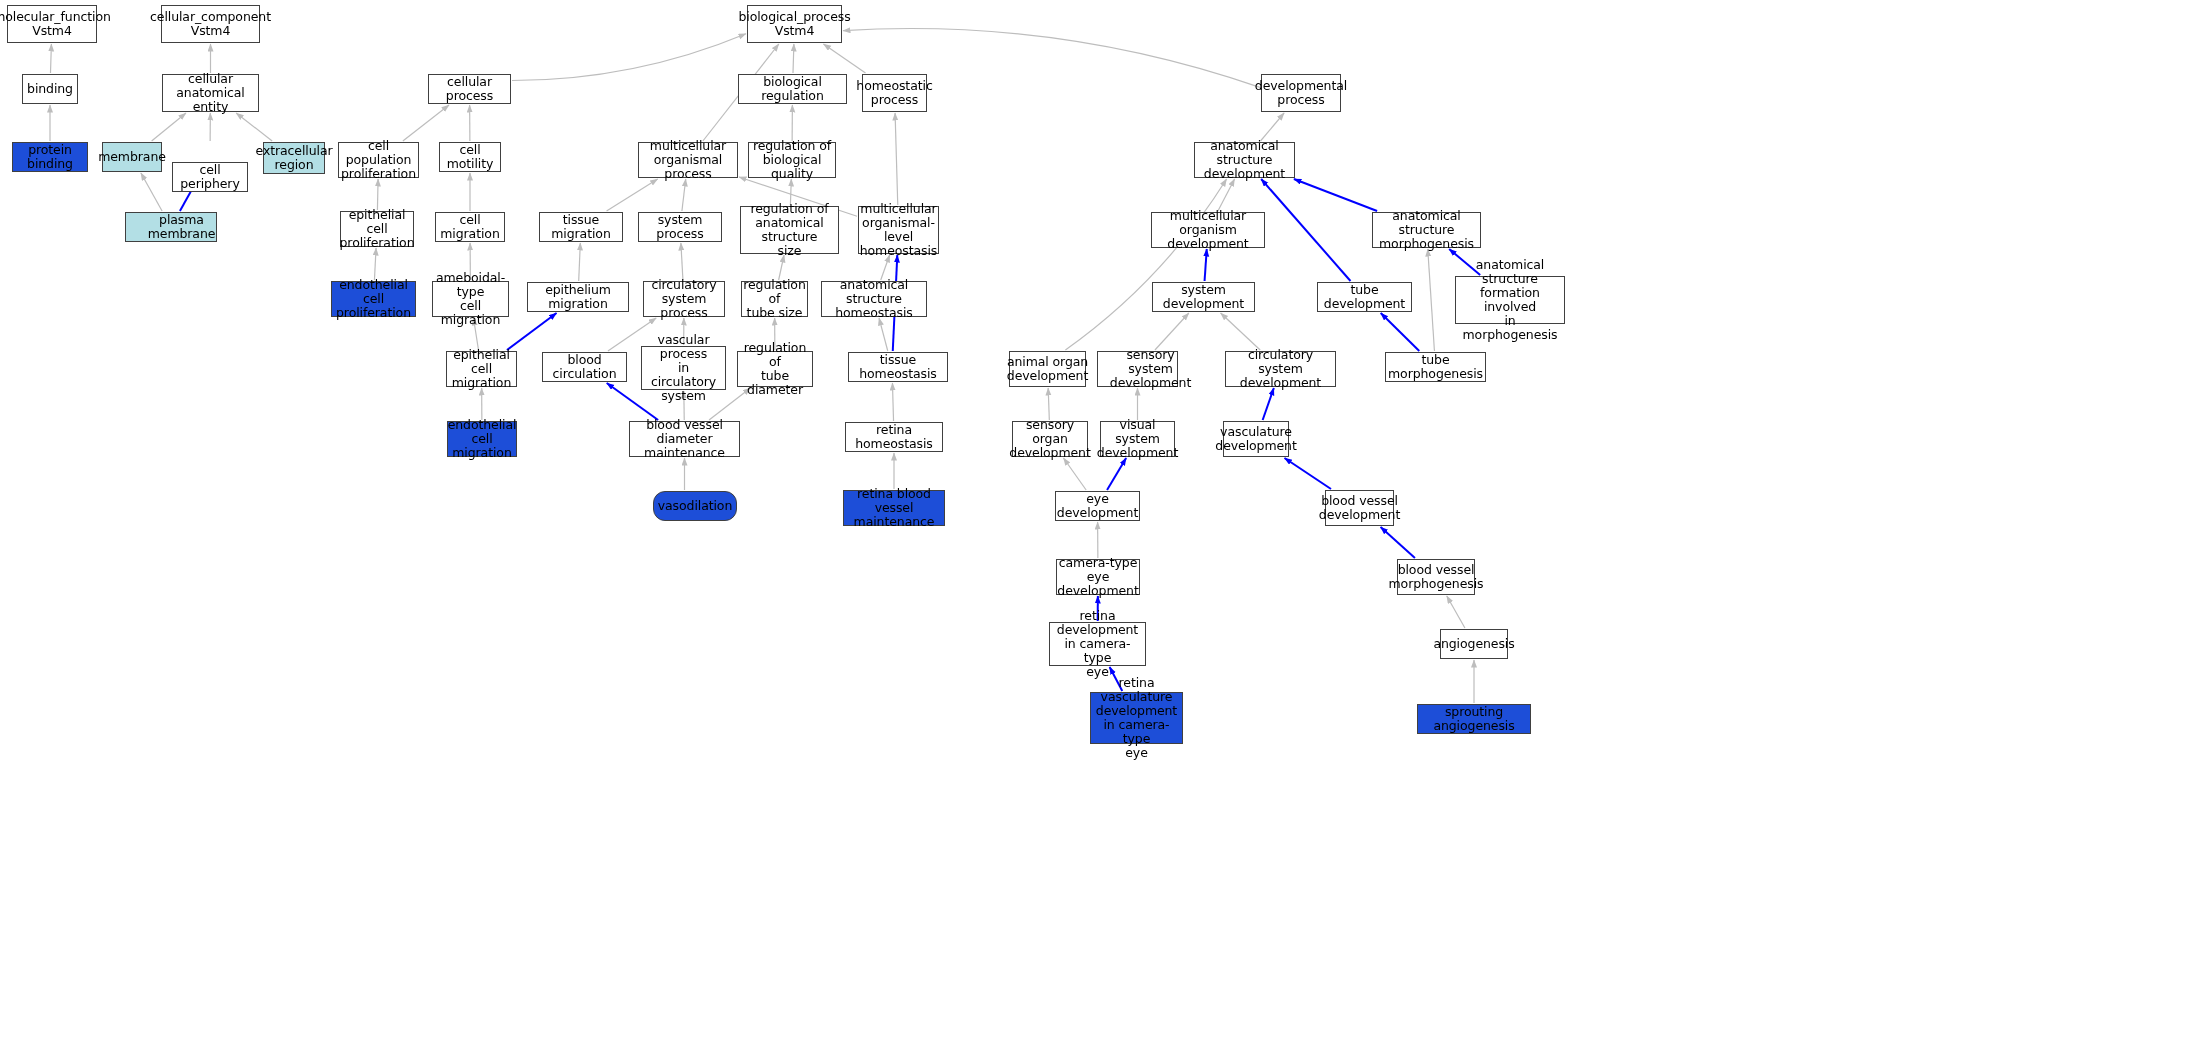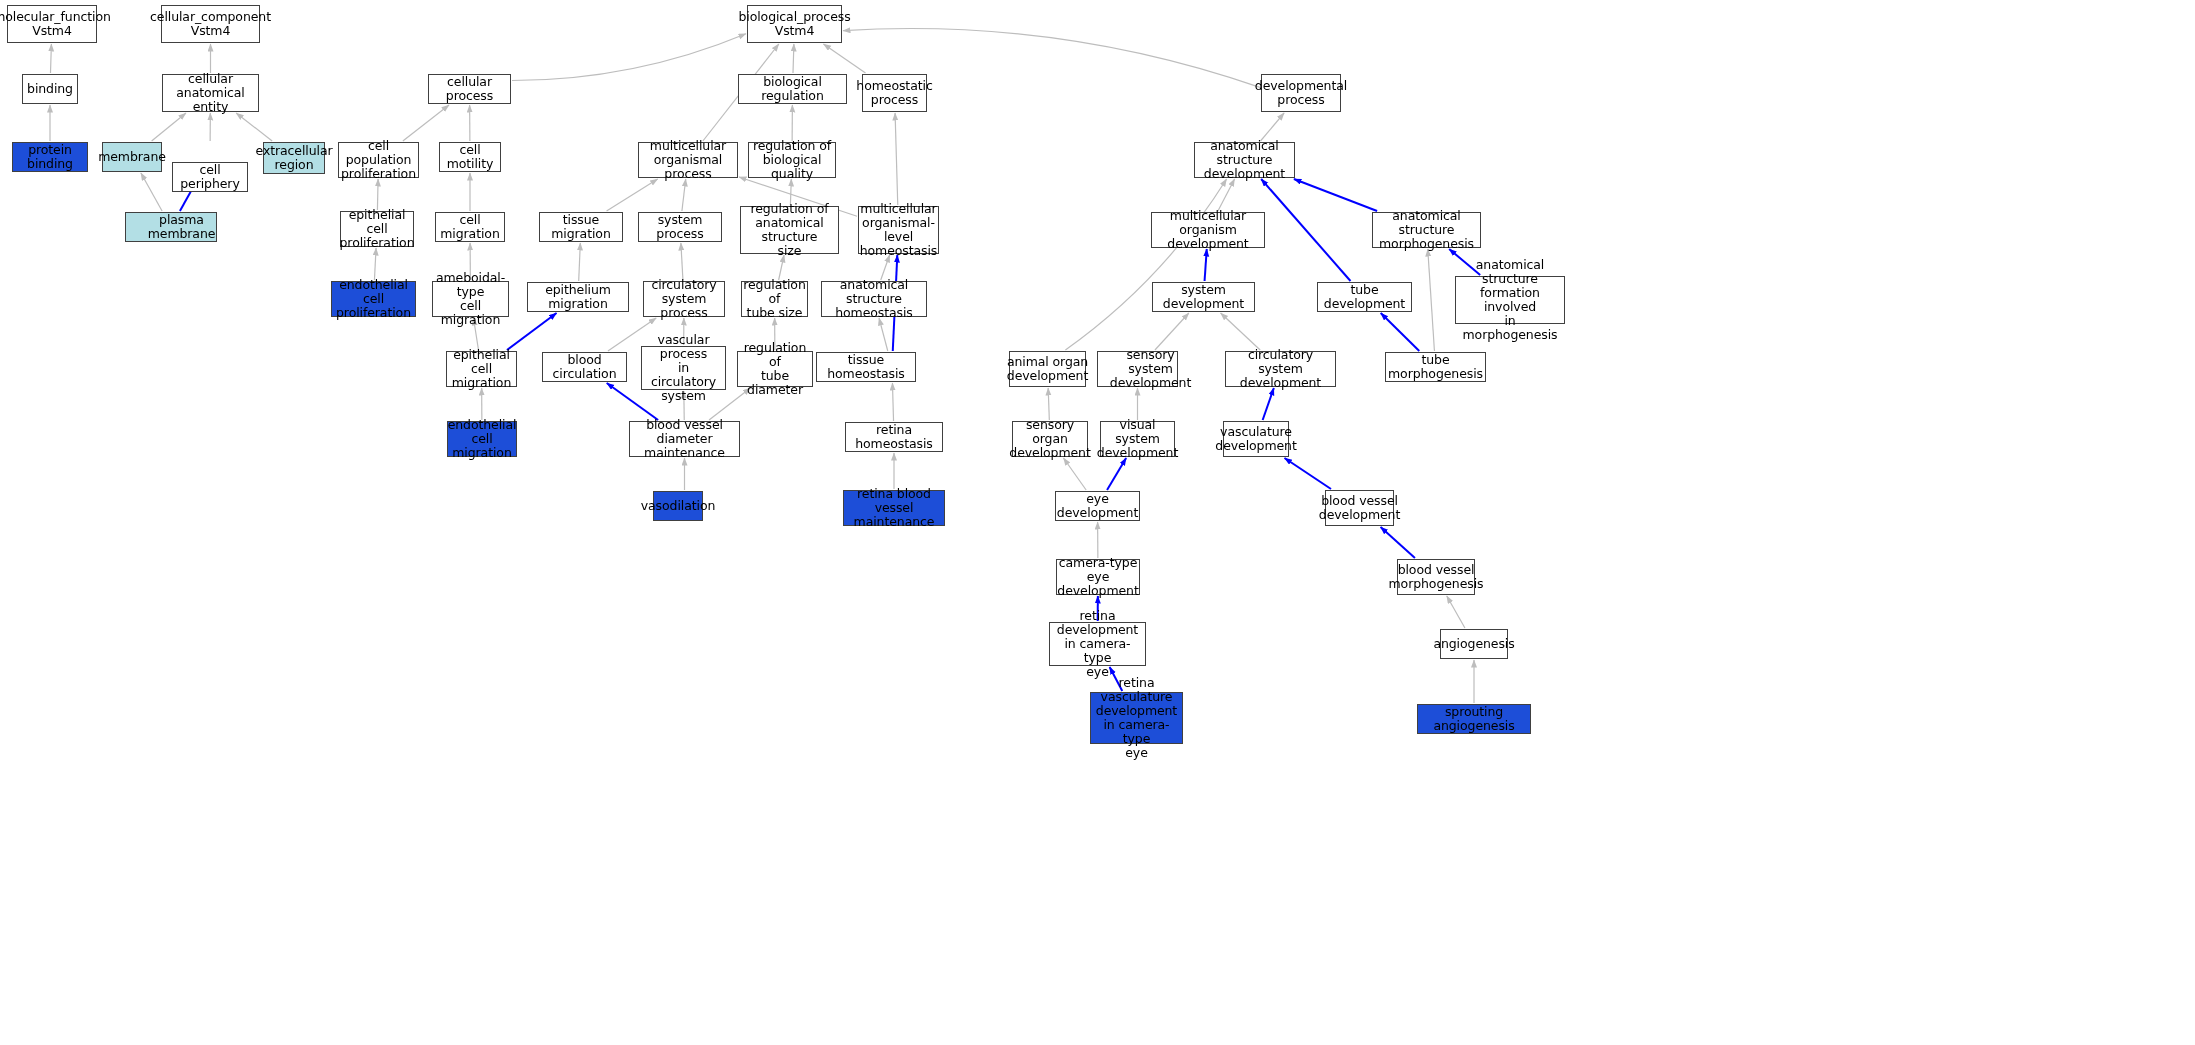--- a/index.html
+++ b/index.html
@@ -174,42 +174,42 @@
 formation involved
 in morphogenesis</div>
     <div class="node white" style="left: 446px; top: 351px; width: 71px; height: 36px;">epithelial cell
 migration</div>
     <div class="node white" style="left: 542px; top: 352px; width: 85px; height: 30px;">blood circulation</div>
     <div class="node white" style="left: 641px; top: 346px; width: 85px; height: 44px;">vascular process
 in circulatory
 system</div>
     <div class="node white" style="left: 737px; top: 351px; width: 76px; height: 36px;">regulation of
 tube diameter</div>
-    <div class="node white" style="left: 816px; top: 352px; width: 100px; height: 30px;">tissue homeostasis</div>
+    <div class="node white" style="left: 848px; top: 352px; width: 100px; height: 30px;">tissue homeostasis</div>
     <div class="node white" style="left: 1009px; top: 351px; width: 77px; height: 36px;">animal organ
 development</div>
     <div class="node white" style="left: 1097px; top: 351px; width: 81px; height: 36px; padding-left: 28px;">sensory system
 development</div>
     <div class="node white" style="left: 1225px; top: 351px; width: 111px; height: 36px;">circulatory
 system development</div>
     <div class="node white" style="left: 1385px; top: 352px; width: 101px; height: 30px;">tube morphogenesis</div>
     <div class="node blue" style="left: 447px; top: 421px; width: 70px; height: 36px;">endothelial
 cell migration</div>
     <div class="node white" style="left: 629px; top: 421px; width: 111px; height: 36px;">blood vessel
 diameter maintenance</div>
     <div class="node white" style="left: 845px; top: 422px; width: 98px; height: 30px;">retina homeostasis</div>
     <div class="node white" style="left: 1012px; top: 421px; width: 76px; height: 36px;">sensory organ
 development</div>
     <div class="node white" style="left: 1100px; top: 421px; width: 75px; height: 36px;">visual system
 development</div>
     <div class="node white" style="left: 1223px; top: 421px; width: 66px; height: 36px;">vasculature
 development</div>
     <div class="node white" style="left: 1325px; top: 490px; width: 69px; height: 36px;">blood vessel
 development</div>
-    <div class="node blue" style="left: 653px; top: 491px; width: 50px; height: 30px;">vasodilation</div>
+    <div class="node blue" style="left: 653px; top: 491px; width: 84px; height: 30px; border-radius: 12px;">vasodilation</div>
     <div class="node blue" style="left: 843px; top: 490px; width: 102px; height: 36px;">retina blood
 vessel maintenance</div>
     <div class="node white" style="left: 1055px; top: 491px; width: 85px; height: 30px;">eye development</div>
     <div class="node white" style="left: 1397px; top: 559px; width: 78px; height: 36px;">blood vessel
 morphogenesis</div>
     <div class="node white" style="left: 1056px; top: 559px; width: 84px; height: 36px;">camera-type
 eye development</div>
     <div class="node white" style="left: 1440px; top: 629px; width: 68px; height: 30px;">angiogenesis</div>
     <div class="node white" style="left: 1049px; top: 622px; width: 97px; height: 44px;">retina development
 in camera-type

